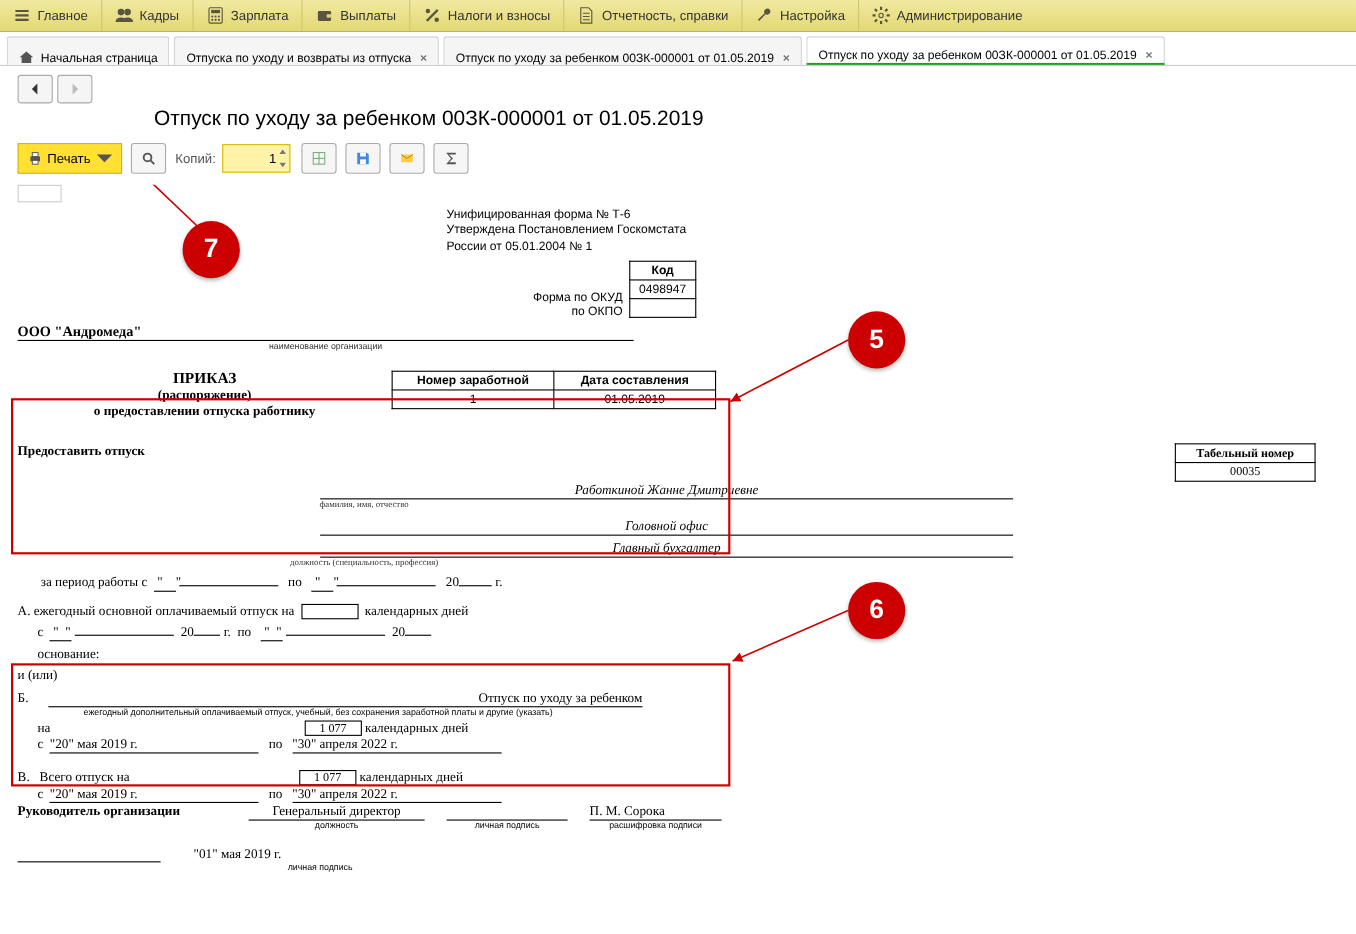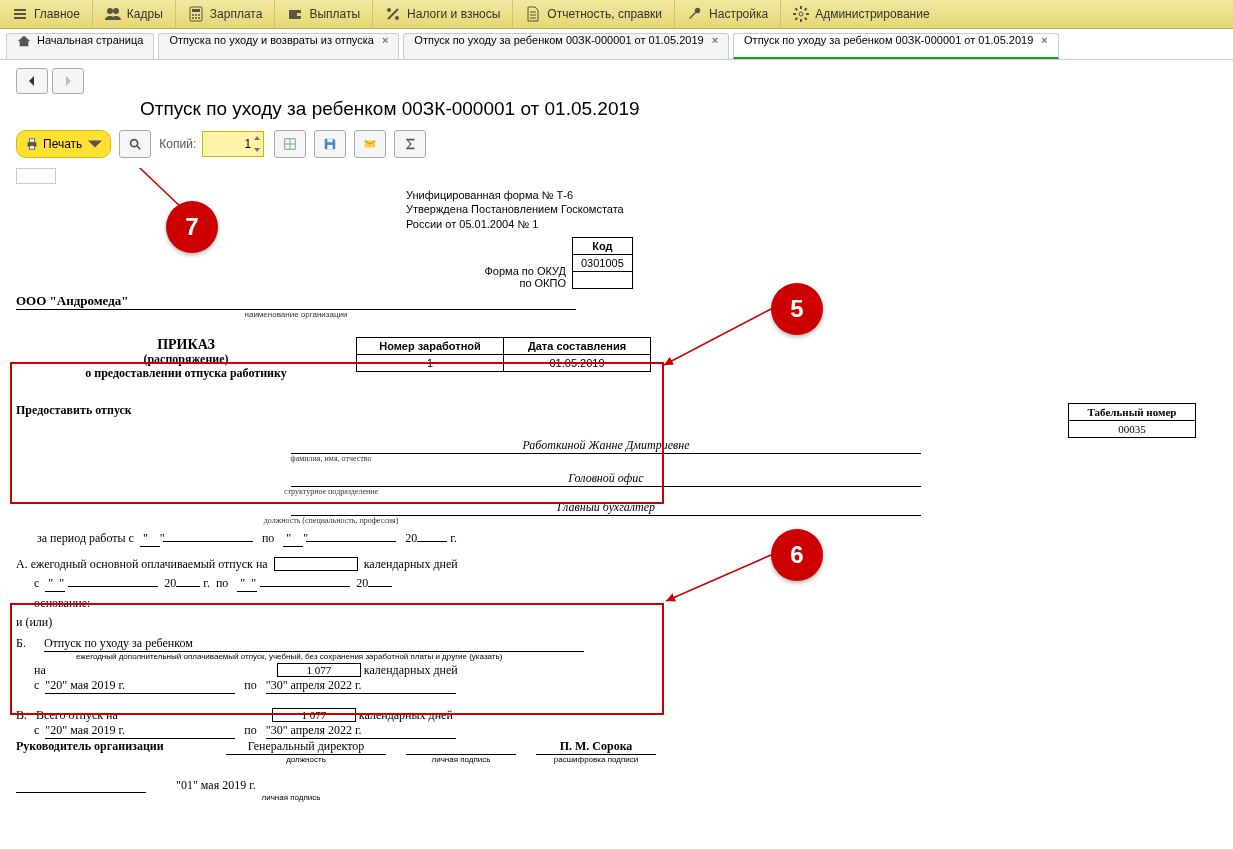--- a/index.html
+++ b/index.html
@@ -1,31 +1,31 @@
 <!DOCTYPE html>
 <html><head>
 <meta charset="utf-8">
 <style>
   html,body{margin:0;padding:0;background:#fff;font-family:Arial,Helvetica,sans-serif;font-size:12px;color:#000}
   .topbar{height:28px;background:linear-gradient(#f0e9a0,#e4d874);border-bottom:1px solid #b5ab50;display:flex;align-items:center}
   .topitem{display:flex;align-items:center;height:28px;padding:0 12px;cursor:pointer;color:#333}
   .topitem svg{width:16px;height:16px;margin-right:6px;fill:#5a5540}
   .topitem.sep{border-right:1px solid #cfc56e}
   .tabbar{height:30px;border-bottom:1px solid #ccc;display:flex;align-items:stretch;padding:0 6px}
-  .tab{display:flex;align-items:flex-start;padding:0 10px;border:1px solid #ccc;border-bottom:none;margin-right:4px;margin-top:4px;background:#f5f5f5;border-radius:3px 3px 0 0;font-size:11px;cursor:pointer;position:relative}
+  .tab{display:flex;align-items:flex-end;padding:0 10px;border:1px solid #ccc;border-bottom:none;margin-right:4px;margin-top:4px;background:#f5f5f5;border-radius:3px 3px 0 0;font-size:11px;cursor:pointer;position:relative}
   .tab.active{background:#fff;border-bottom:2px solid #16a519}
   .tab .close{margin-left:8px;color:#777;font-weight:bold}
   .tab.home svg{width:14px;height:14px;fill:#555;margin-right:6px}
   .navrow{display:flex;align-items:center;padding:8px 16px 0 16px}
   .navbtn{width:30px;height:24px;border:1px solid #aaa;border-radius:3px;display:flex;align-items:center;justify-content:center;margin-right:4px;background:#f5f5f5;cursor:pointer}
   .navbtn svg{width:12px;height:12px;fill:#333}
   .navbtn.disabled svg{fill:#bbb}
   .pagetitle{font-size:19px;margin:4px 0 10px 140px}
   .toolbar{display:flex;align-items:center;padding:0 16px 10px 16px}
-  .btn{height:26px;border:1px solid #aaa;border-radius:10px;background:#f6f6f6;display:inline-flex;align-items:center;padding:0 8px;margin-right:8px;cursor:pointer;font-size:12px}
+  .btn{height:26px;border:1px solid #aaa;border-radius:0;background:#f6f6f6;display:inline-flex;align-items:center;padding:0 8px;margin-right:8px;cursor:pointer;font-size:12px}
   .btn.y{background:#ffe033;border-color:#d6b800}
   .btn svg{width:14px;height:14px;margin-right:4px;fill:#555}
   .iconbtn{width:30px;height:26px;border:1px solid #aaa;border-radius:3px;background:#f6f6f6;display:inline-flex;align-items:center;justify-content:center;margin-right:8px;cursor:pointer}
   .iconbtn svg{width:14px;height:14px;fill:#555}
   .copies-label{margin:0 6px 0 0;color:#555}
   .copies{width:48px;height:24px;border:1px solid #d6b800;background:#fff3a8;display:flex;align-items:center;justify-content:flex-end;padding-right:12px;position:relative;margin-right:10px}
   .spinner{position:absolute;right:0;top:0;bottom:0;width:12px;display:flex;flex-direction:column}
   .spinner div{flex:1;display:flex;align-items:center;justify-content:center}
   .spinner div svg{width:6px;height:6px;fill:#777}
   .doc{margin:0 16px;position:relative;width:1180px}
@@ -33,21 +33,21 @@
   .tbl{border-collapse:collapse}
   .tbl th,.tbl td{border:1px solid #000;font-size:11px;padding:2px 8px;text-align:center}
   .org{font-family:'Times New Roman',serif;font-size:13px;font-weight:bold}
   .sub{font-size:8px;text-align:center;color:#333}
   .prikaz{font-family:'Times New Roman',serif;font-weight:bold;text-align:center;line-height:1.15}
   .redbox{border:2px solid #c00;position:absolute;pointer-events:none}
   .callout-line{position:absolute;stroke:#c00;stroke-width:1.5}
   .badge{position:absolute;width:52px;height:52px;border-radius:50%;background:#c00;color:#fff;display:flex;align-items:center;justify-content:center;font-size:24px;font-weight:bold;box-shadow:0 2px 4px rgba(0,0,0,.3)}
   .docline{font-size:12px;font-family:'Times New Roman',serif}
   .under{border-bottom:1px solid #000}
-  .bbox{border:1px solid #000;display:inline-block;min-width:46px;text-align:center;font-size:11px;padding:0 18px}
+  .bbox{border:1px solid #000;display:inline-block;min-width:46px;text-align:center;font-size:11px;padding:0 2px}
   .sm{font-size:8px}
 </style>
 </head>
 <body>
 
 <div class="topbar">
  <div class="topitem sep">
       <svg viewBox="0 0 16 16">
         <path d="M2 3h12v2H2zm0 4h12v2H2zm0 4h12v2H2z"></path>
       </svg>
@@ -240,21 +240,21 @@
       <div>&nbsp;</div>
       <div>Форма по ОКУД</div>
       <div>по ОКПО</div>
     </div>
     <table class="tbl">
       <tbody>
           <tr>
             <th>Код</th>
           </tr>
       <tr>
-            <td>0301005</td>
+            <td>0498947</td>
           </tr>
       <tr>
             <td>&nbsp;</td>
           </tr>
     </tbody>
       </table>
   </div>
 
   <div style="margin-top:4px">
     <span class="org under" style="display:inline-block;width:560px">ООО "Андромеда"</span>
@@ -296,21 +296,20 @@
             </tr>
       </tbody>
         </table>
     </div>
     <div style="text-align:center">
       <span class="under" style="display:inline-block;width:630px;font-style:italic">Работкиной Жанне Дмитриевне</span>
       <div class="sub" style="width:630px">фамилия, имя, отчество</div>
     </div>
     <div style="text-align:center;margin-top:8px">
       <span class="under" style="display:inline-block;width:630px;font-style:italic">Головной офис</span>
-      <div class="sub" style="width:630px">структурное подразделение</div>
     </div>
     <div style="text-align:center;margin-top:4px">
       <span class="under" style="display:inline-block;width:630px;font-style:italic">Главный бухгалтер</span>
       <div class="sub" style="width:630px">должность (специальность, профессия)</div>
     </div>
   </div>
 
   <div class="docline" style="margin-top:6px">
     &nbsp;&nbsp;&nbsp;&nbsp;&nbsp;&nbsp;&nbsp;<span>за период работы с</span>
     &nbsp;<span class="under" style="display:inline-block;width:20px">&nbsp;"&nbsp;&nbsp;&nbsp;&nbsp;"</span>
@@ -336,21 +335,21 @@
     <span class="under" style="display:inline-block;width:90px"></span>
     &nbsp;<span>20</span><span class="under" style="display:inline-block;width:24px"></span>
   </div>
   <div class="docline" style="margin-top:4px">&nbsp;&nbsp;&nbsp;&nbsp;&nbsp;&nbsp;<span>основание:</span></div>
   <div class="docline" style="margin-top:4px">и (или)</div>
 
   <div class="redbox" style="top:435px;left:-6px;width:650px;height:108px"></div>
 
   <div class="docline" style="margin-top:6px">
     <span>Б.</span>&nbsp;&nbsp;&nbsp;&nbsp;&nbsp;
-    <span class="under" style="display:inline-block;min-width:540px;text-align:left">Отпуск по уходу за ребенком</span>
+    <span class="under" style="display:inline-block;min-width:540px;text-align:right">Отпуск по уходу за ребенком</span>
   </div>
   <div class="sm" style="margin-left:60px">ежегодный дополнительный оплачиваемый отпуск, учебный, без сохранения заработной платы и другие (указать)</div>
   <div class="docline" style="margin-top:2px">
     &nbsp;&nbsp;&nbsp;&nbsp;&nbsp;&nbsp;<span>на</span>
     <span style="display:inline-block;width:225px"></span>
     <span class="bbox">1 077</span>
     <span>календарных дней</span>
   </div>
   <div class="docline">
     &nbsp;&nbsp;&nbsp;&nbsp;&nbsp;&nbsp;<span>с</span>&nbsp;
@@ -371,21 +370,21 @@
     &nbsp;&nbsp;<span>по</span>&nbsp;&nbsp;
     <span class="under" style="display:inline-block;width:190px;text-align:left">"30" апреля 2022 г.</span>
   </div>
 
   <div class="docline" style="font-weight:bold;display:flex">
     <span style="width:210px">Руководитель организации</span>
     <span style="width:160px;font-weight:normal;text-align:center" class="under">Генеральный директор</span>
     <span style="width:20px"></span>
     <span style="width:110px" class="under"></span>
     <span style="width:20px"></span>
-    <span style="width:120px;font-weight:bold;text-align:center" class="under">П. М. Сорока</span>
+    <span style="width:120px;font-weight:normal;" class="under">П. М. Сорока</span>
   </div>
   <div style="display:flex" class="sm">
     <span style="width:210px"></span>
     <span style="width:160px;text-align:center">должность</span>
     <span style="width:20px"></span>
     <span style="width:110px;text-align:center">личная подпись</span>
     <span style="width:20px"></span>
     <span style="width:120px;text-align:center">расшифровка подписи</span>
   </div>
 

